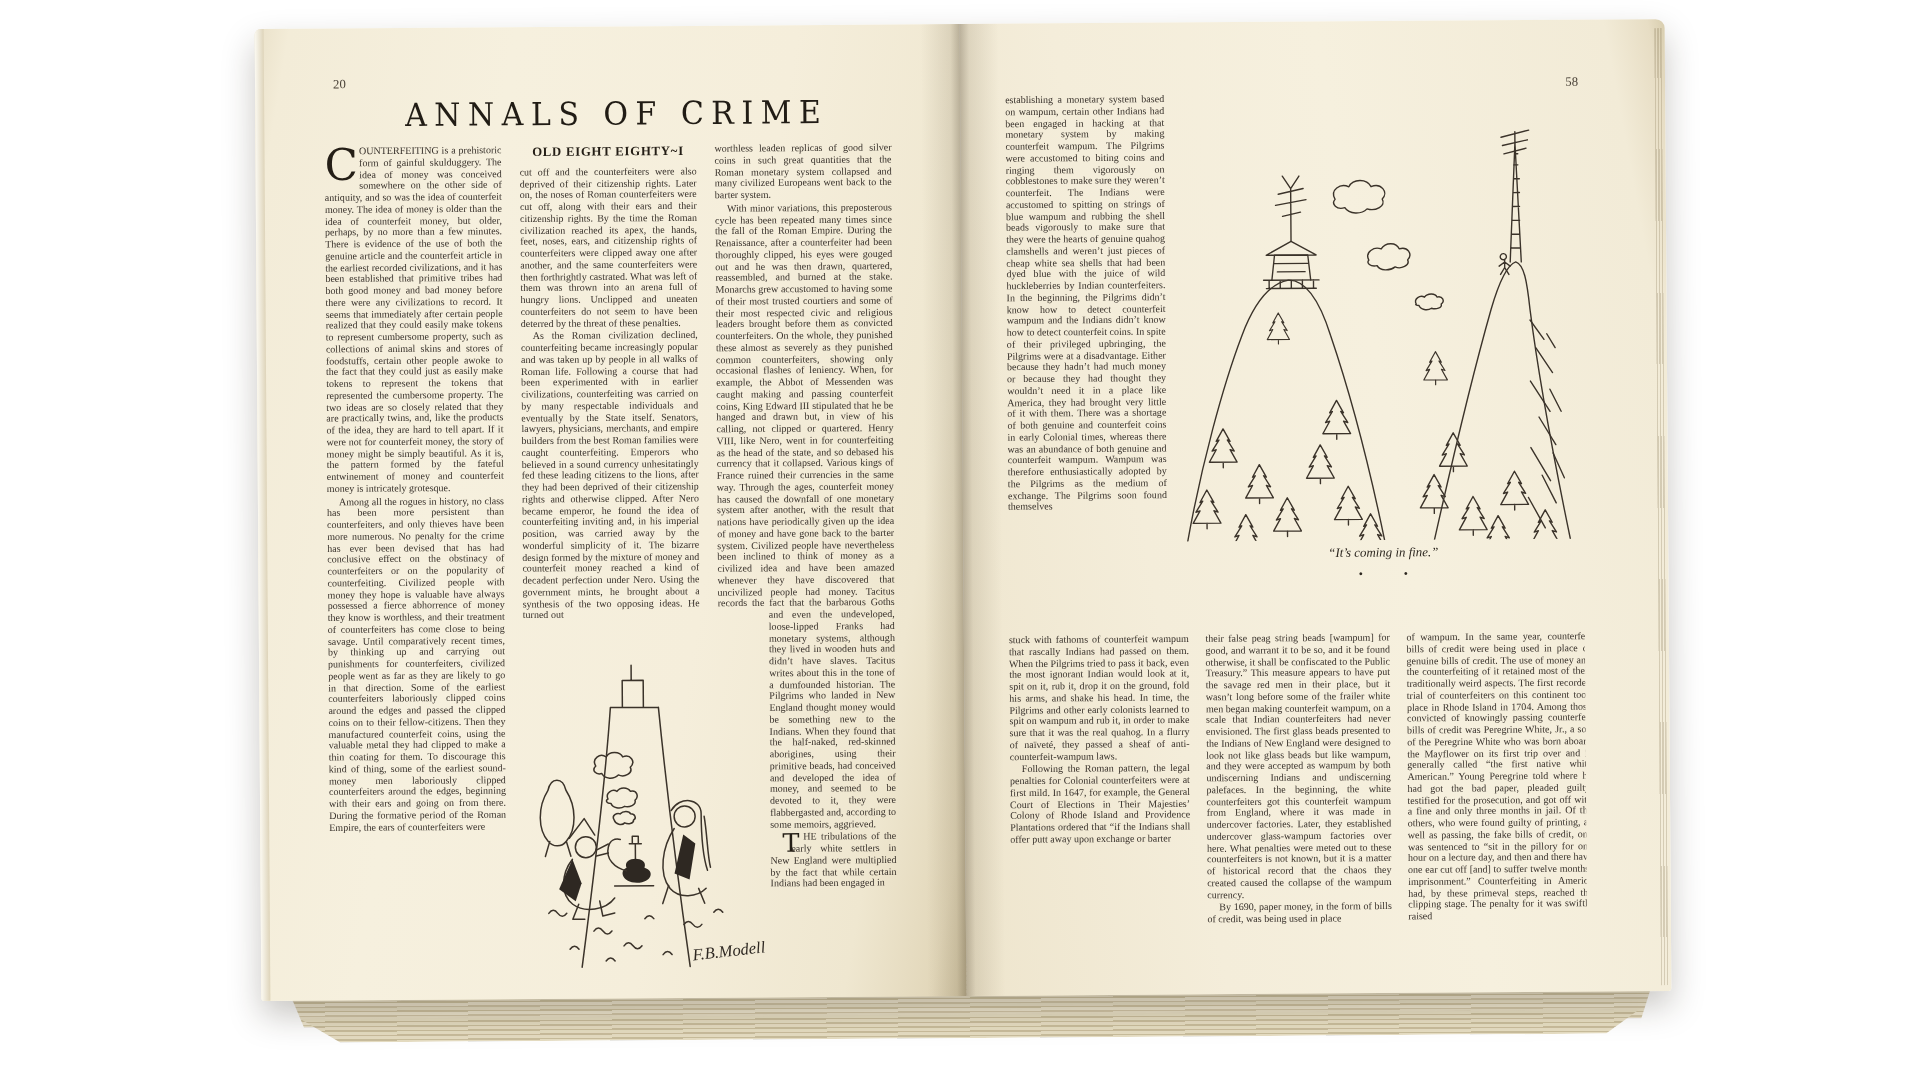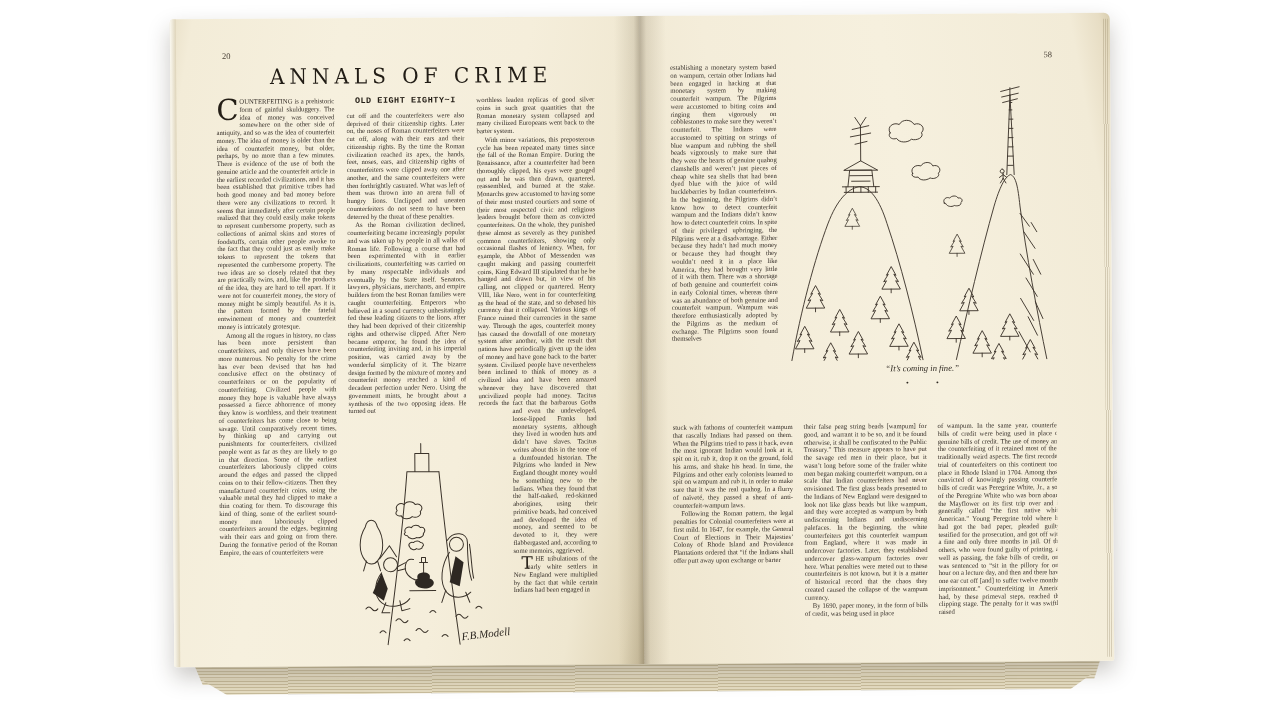--- a/index.html
+++ b/index.html
@@ -34,21 +34,21 @@
   .pn-left{top:32px;left:52px;}
   .pn-right{top:36px;right:58px;}
 
   .pl-inner{padding:46px 34px 0 46px;}
   .article-title{text-align:center;font-family:"DejaVu Serif",serif;font-size:20px;letter-spacing:5px;
     color:#211c15;white-space:nowrap;transform:scaleY(1.06);}
   .columns{display:flex;gap:12px;margin-top:9px;height:552px;overflow:hidden;position:relative;}
   .col{width:118px;flex:0 0 118px;font-size:6.7px;line-height:7.75px;text-align:justify;}
   .col p{margin:0;}
   .col p + p{text-indent:8px;margin-top:1px;}
-  .subtitle{text-align:center;font-family:Liberation Mono, monospace;font-weight:bold;font-size:8.5px;
+  .subtitle{text-align:center;font-family:Liberation Serif, serif;font-weight:bold;font-size:8.5px;
     letter-spacing:.5px;margin:1px 0 6px;color:#241e16;}
   .dropcap{float:left;font-family:"DejaVu Serif",serif;font-size:29px;line-height:23px;width:21px;
     margin:1px 2px 0 0;color:#241e16;}
   .dropcap-sm{float:left;font-family:"DejaVu Serif",serif;font-size:17px;line-height:14px;width:12px;
     margin:1px 2px 0 0;color:#241e16;}
   .col23{position:relative;display:flex;gap:12px;width:248px;flex:0 0 248px;}
   .col2-text{height:352px;overflow:hidden;}
   .cartoon-left{position:absolute;left:-4px;bottom:0;width:170px;height:208px;}
   .illo-intrude{float:left;width:38px;height:212px;margin-left:-4px;}
   .the-para{margin-top:5px;}

